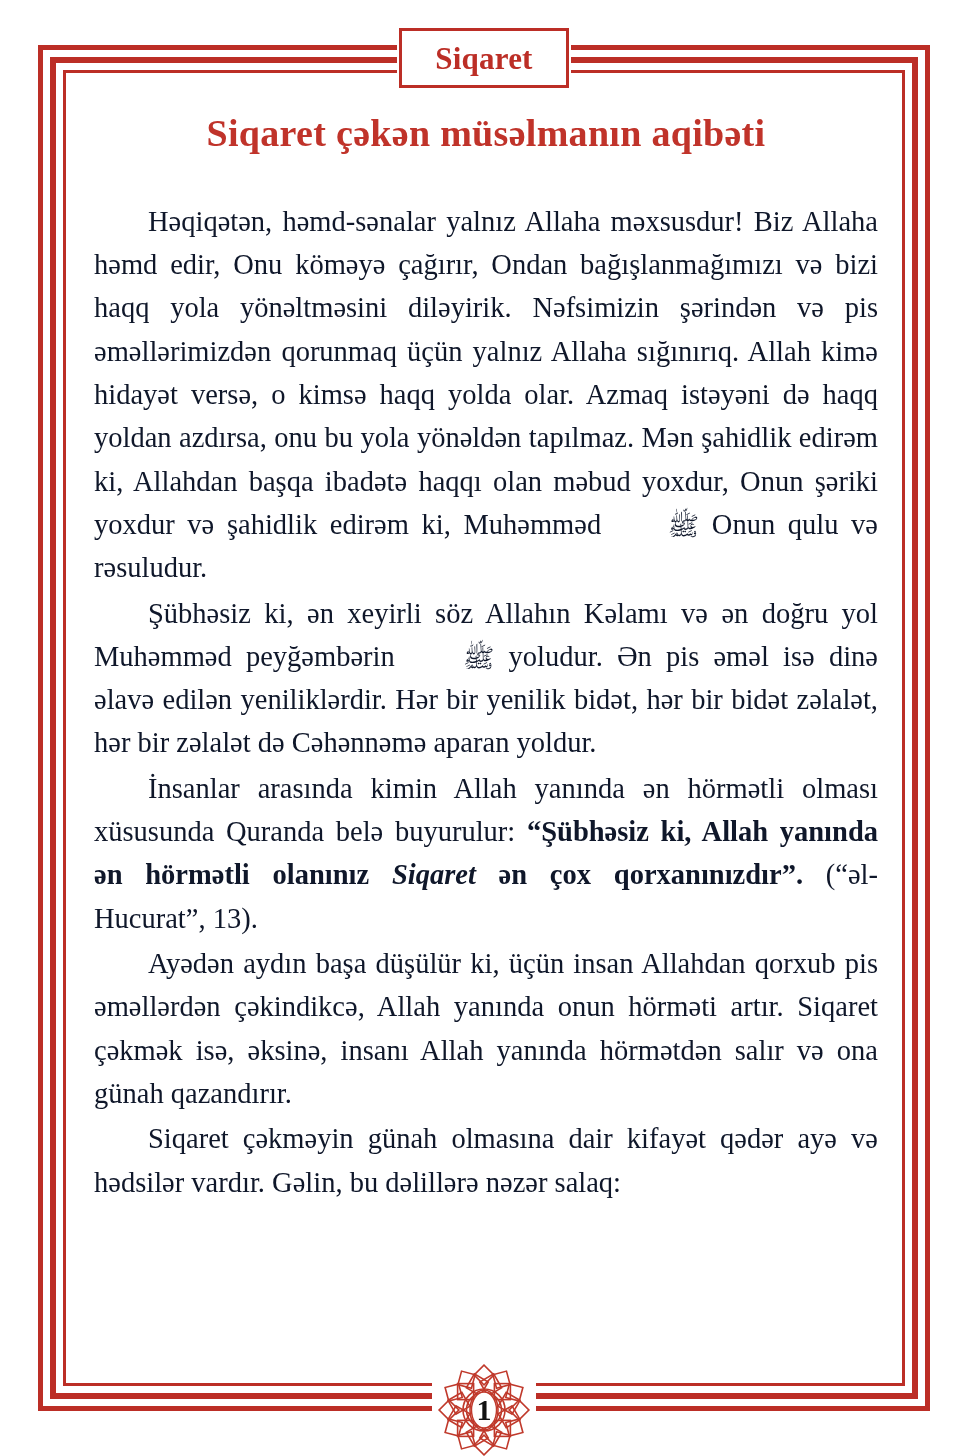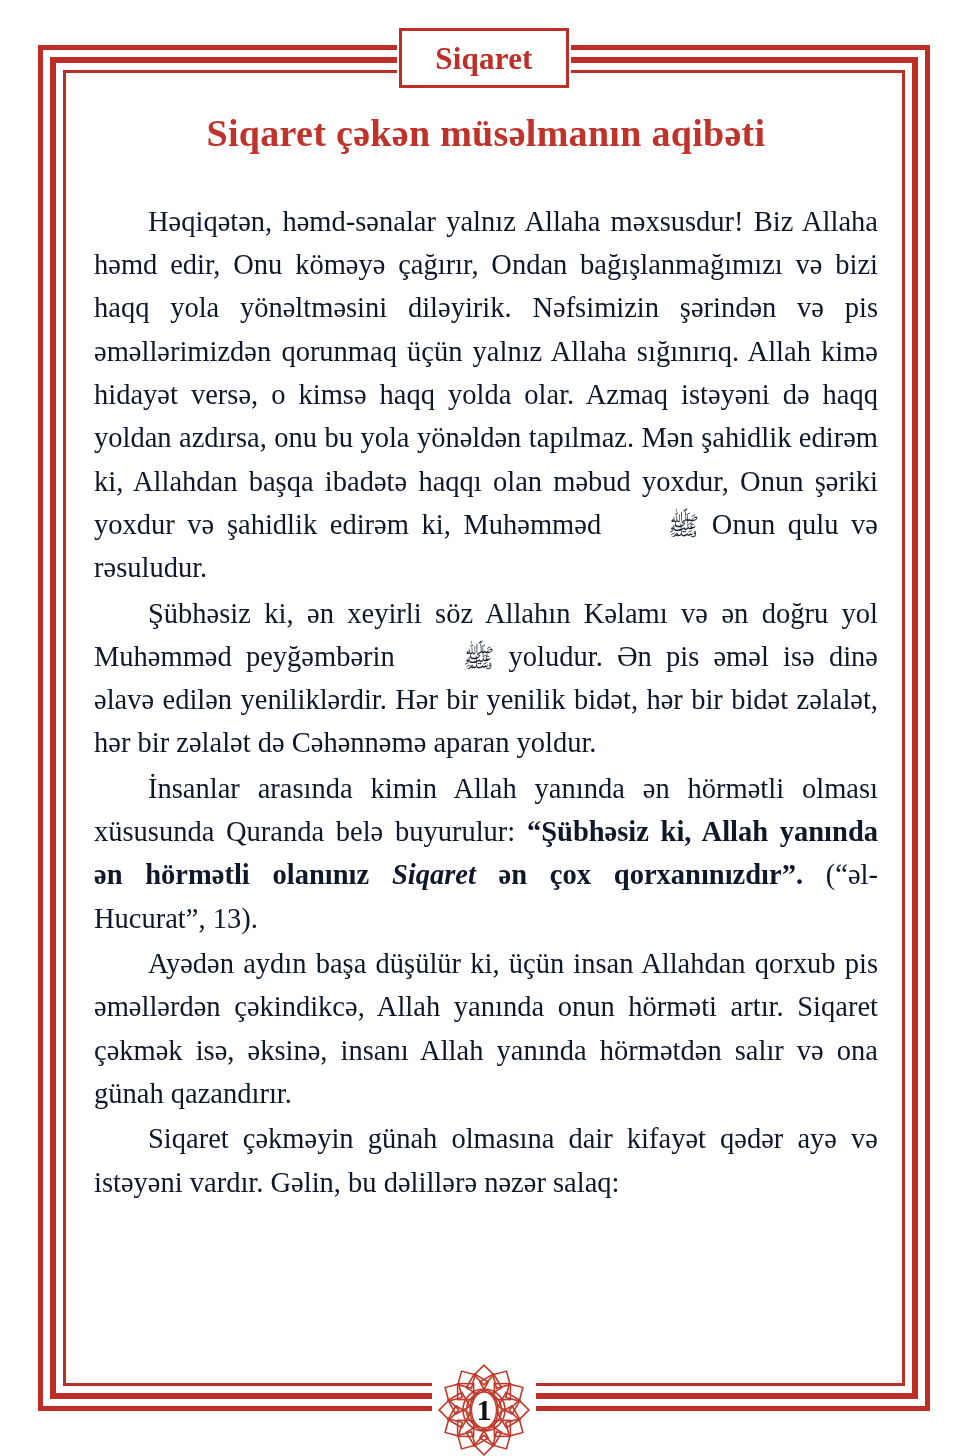--- a/index.html
+++ b/index.html
@@ -173,21 +173,21 @@
     <h1 class="doc-title">Siqaret çəkən müsəlmanın aqibəti</h1>
 
     <p class="para"><span>Həqiqətən, həmd-sənalar yalnız Allaha məxsusdur! Biz Allaha həmd edir, Onu köməyə çağırır, Ondan bağışlanmağımızı və bizi haqq yola yönəltməsini diləyirik. Nəfsimizin şərindən və pis əməllərimizdən qorunmaq üçün yalnız Allaha sığınırıq. Allah kimə hidayət versə, o kimsə haqq yolda olar. Azmaq istəyəni də haqq yoldan azdırsa, onu bu yola yönəldən tapılmaz. Mən şahidlik edirəm ki, Allahdan başqa ibadətə haqqı olan məbud yoxdur, Onun şəriki yoxdur və şahidlik edirəm ki, Muhəmməd </span><span class="sa-glyph">ﷺ</span><span> Onun qulu və rəsuludur.</span></p>
 
     <p class="para"><span>Şübhəsiz ki, ən xeyirli söz Allahın Kəlamı və ən doğru yol Muhəmməd peyğəmbərin </span><span class="sa-glyph">ﷺ</span><span> yoludur. Ən pis əməl isə dinə əlavə edilən yeniliklərdir. Hər bir yenilik bidət, hər bir bidət zəlalət, hər bir zəlalət də Cəhənnəmə aparan yoldur.</span></p>
 
     <p class="para"><span>İnsanlar arasında kimin Allah yanında ən hörmətli olması xüsusunda Quranda belə buyurulur: </span><b>“Şübhəsiz ki, Allah yanında ən hörmətli olanınız </b><span class="bi">Siqaret</span><b> ən çox qorxanınızdır”.</b><span> (“əl-Hucurat”, 13).</span></p>
 
     <p class="para">Ayədən aydın başa düşülür ki, üçün insan Allahdan qorxub pis əməllərdən çəkindikcə, Allah yanında onun hörməti artır. Siqaret çəkmək isə, əksinə, insanı Allah yanında hörmətdən salır və ona günah qazandırır.</p>
 
-    <p class="para last-line-left">Siqaret çəkməyin günah olmasına dair kifayət qədər ayə və istəyəni vardır. Gəlin, bu dəlillərə nəzər salaq:</p>
+    <p class="para last-line-left">Siqaret çəkməyin günah olmasına dair kifayət qədər ayə və hədsilər vardır. Gəlin, bu dəlillərə nəzər salaq:</p>
 
   </div>
 
   <div class="rosette">
     <svg width="100" height="92" viewBox="0 0 100 92" xmlns="http://www.w3.org/2000/svg">
       <g fill="none" stroke="#C0392B" stroke-width="1.6">
         <g id="petals">
           <g transform="translate(50,46)">
             <g transform="rotate(0)">
                 <rect x="-7" y="-42" width="14" height="14" transform="rotate(45 0 -35)"></rect>

